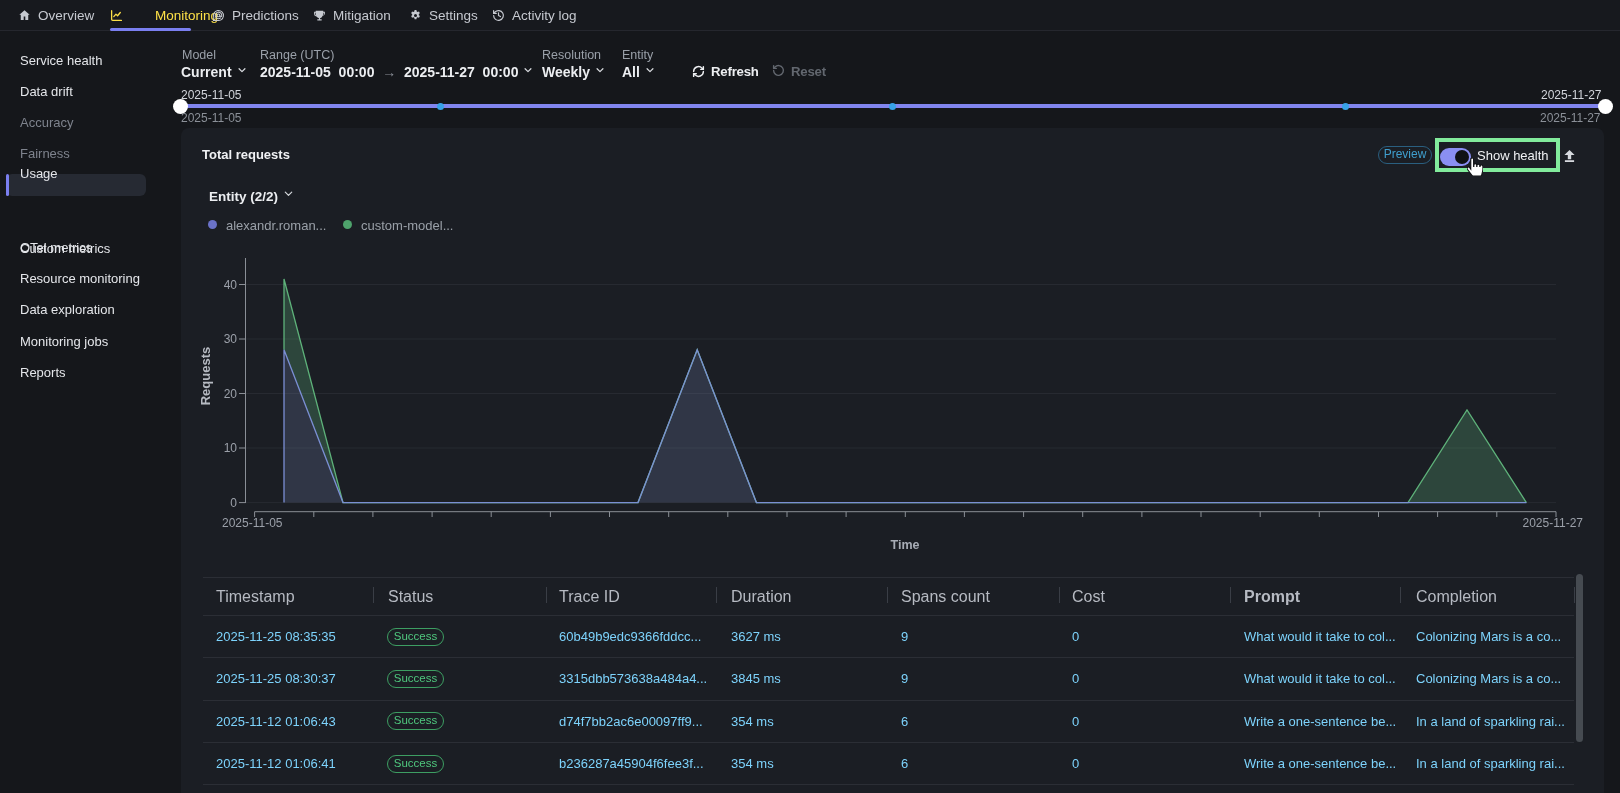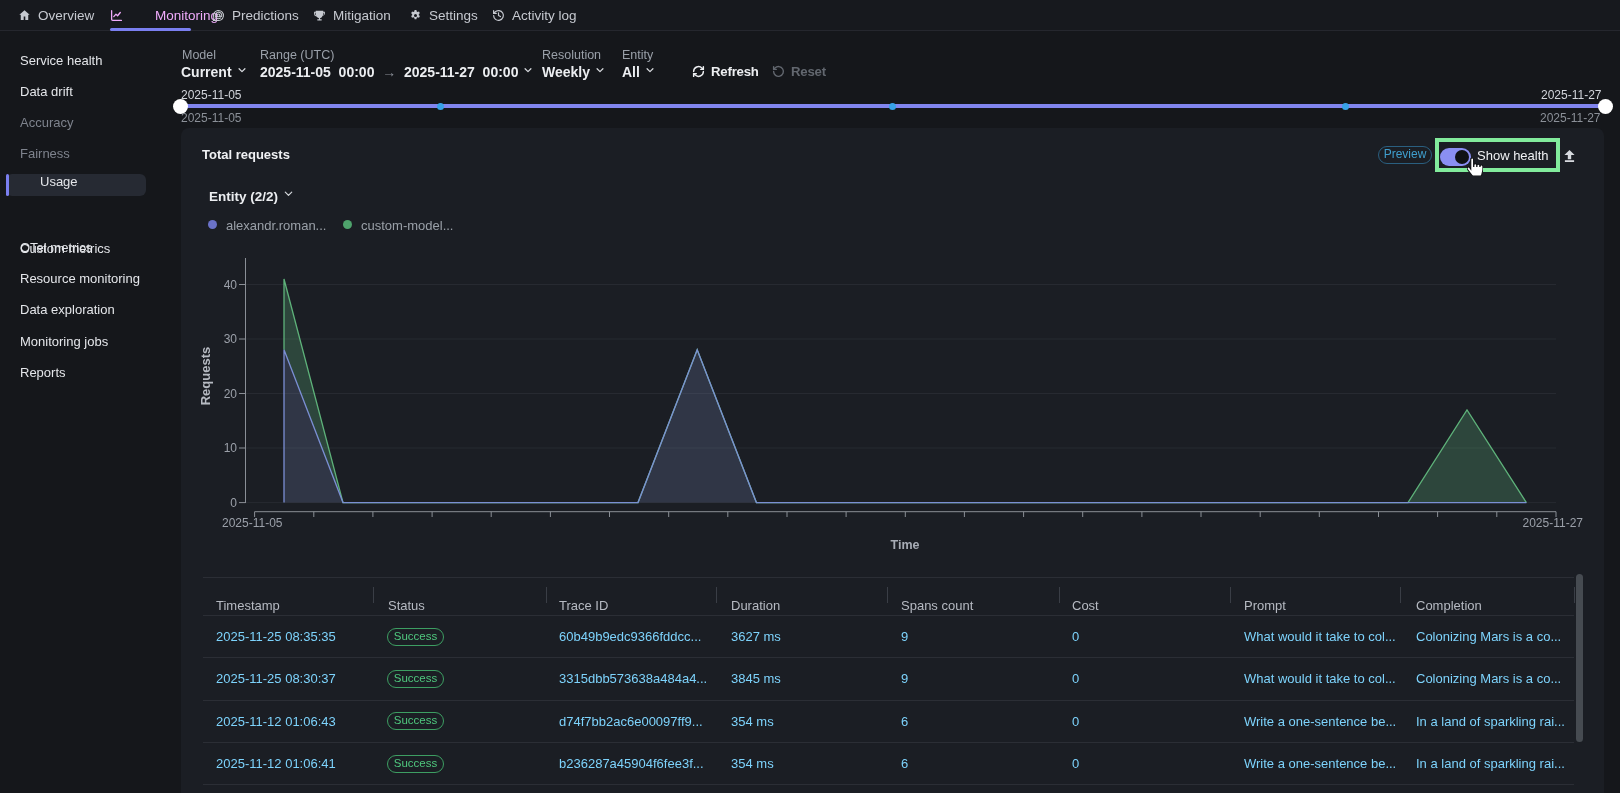--- a/index.html
+++ b/index.html
@@ -3,21 +3,21 @@
 <meta charset="utf-8">
 <style>
 * { margin:0; padding:0; box-sizing:border-box; }
 html,body { width:1620px; height:793px; background:#15171b; font-family:"Liberation Sans",sans-serif; overflow:hidden; }
 .abs { position:absolute; }
 
 
 #nav { position:absolute; left:0; top:0; width:1620px; height:31px; background:#17191e; border-bottom:1px solid #25272e; }
 .navitem { position:absolute; top:0; height:30px; display:flex; align-items:center; gap:7px; color:#c6c9d0; font-size:13.5px; }
 .navitem svg { display:block; }
-.navitem.active { color:#f0abfc;gap:32px; }
+.navitem.active { color:#fde047;gap:32px; }
 #nav-underline { position:absolute; left:110px; top:28px; width:81px; height:3px; background:#7a7ff0; border-radius:2px; }
 
 
 .side { position:absolute; left:20px; height:22px; display:flex; align-items:center; color:#e4e6ea; font-size:13px; }
 .side.dim { color:#7e838d; }
 #usagepill { position:absolute; left:6px; top:174px; width:140px; height:22px; background:#262a33; border-radius:6px; }
 #usagebar { position:absolute; left:6px; top:174px; width:3px; height:22px; background:#7a7ff0; border-radius:2px; }
 
 
 .lbl { position:absolute; color:#9aa0a9; font-size:12.5px; }
@@ -27,21 +27,21 @@
 
 #track { position:absolute; left:180px; top:104px; width:1426px; height:4px; background:#8185ee; border-radius:2px; }
 .handle { position:absolute; top:98.5px; width:15px; height:15px; background:#ffffff; border-radius:50%; }
 .bluedot { position:absolute; top:102.5px; width:7px; height:7px; background:#38a2e8; border-radius:50%; }
 .sliderlbl { position:absolute; font-size:12px; }
 
 
 #card { position:absolute; left:181px; top:128px; width:1423px; height:665px; background:#1b1e24; border-radius:8px 8px 0 0; }
 
 
-.th { position:absolute; color:#b6bac2; font-size:13px;margin-top:10px; }
+.th { position:absolute; color:#b6bac2; font-size:16px; }
 .td { position:absolute; color:#7dd3fc; font-size:13px; }
 .hline { position:absolute; left:203px; width:1371px; height:1px; background:#2b2e35; }
 .vtick { position:absolute; width:1px; height:16px; background:#3a3e46; top:587px; }
 .badge { position:absolute; box-sizing:border-box; width:57px; height:18px; color:#4fc87e; font-size:11.5px; border:1.2px solid #3d9e62; border-radius:9px; text-align:center; line-height:15.5px; }
 </style>
 </head>
 <body>
 
 <div id="nav">
   <div id="nav-underline"></div>
@@ -87,21 +87,21 @@
     <span>Activity log</span>
   </div>
 </div>
 
 <div id="usagepill"></div>
 <div id="usagebar"></div>
 <div class="side" style="top:49px;">Service health</div>
 <div class="side" style="top:80px;">Data drift</div>
 <div class="side dim" style="top:111px;">Accuracy</div>
 <div class="side dim" style="top:142px;">Fairness</div>
-<div class="side" style="top:170px;margin-left:20px;">Usage</div>
+<div class="side" style="top:162px;">Usage</div>
 <div class="side" style="top:205px;margin-top:32px;">Custom metrics</div>
 <div class="side" style="top:236px;">OTel metrics</div>
 <div class="side" style="top:267px;">Resource monitoring</div>
 <div class="side" style="top:298px;">Data exploration</div>
 <div class="side" style="top:330px;">Monitoring jobs</div>
 <div class="side" style="top:361px;">Reports</div>
 
 <div class="lbl" style="left:182px; top:48px;">Model</div>
 <div class="val" style="left:181px; top:64px;">Current<svg class="chev" width="10" height="10" viewBox="0 0 24 24" fill="none" stroke="#d7dade" stroke-width="3" stroke-linecap="round" stroke-linejoin="round">
       <path d="m5 9 7 7 7-7"></path>
@@ -117,21 +117,21 @@
 <div class="lbl" style="left:622px; top:48px;">Entity</div>
 <div class="val" style="left:622px; top:64px;">All<svg class="chev" width="10" height="10" viewBox="0 0 24 24" fill="none" stroke="#d7dade" stroke-width="3" stroke-linecap="round" stroke-linejoin="round">
       <path d="m5 9 7 7 7-7"></path>
     </svg></div>
 <div class="val" style="left:692px; top:64px; display:flex; align-items:center; gap:6px; font-size:13.2px; letter-spacing:-0.2px;"><svg width="13" height="13" viewBox="0 0 24 24" fill="none" stroke="#eceef1" stroke-width="2.6" stroke-linecap="round" stroke-linejoin="round">
       <path d="M21 12a9 9 0 0 1-15.5 6.2L3 16"></path>
       <path d="M3 21v-5h5"></path>
       <path d="M3 12a9 9 0 0 1 15.5-6.2L21 8"></path>
       <path d="M21 3v5h-5"></path>
     </svg>Refresh</div>
-<div class="val" style="left:772px; top:64px; display:flex; align-items:center; gap:6px; color:#62676f; font-size:13.2px; letter-spacing:-0.2px;"><svg width="13" height="13" viewBox="0 0 24 24" fill="none" stroke="#62676f" stroke-width="2.6" stroke-linecap="round" stroke-linejoin="round">
+<div class="val" style="left:772px; top:64px; display:flex; gap:6px; color:#62676f; font-size:13.2px; letter-spacing:-0.2px;"><svg width="13" height="13" viewBox="0 0 24 24" fill="none" stroke="#62676f" stroke-width="2.6" stroke-linecap="round" stroke-linejoin="round">
       <path d="M3 12a9 9 0 1 0 2.6-6.4L3 8"></path>
       <path d="M3 3v5h5"></path>
     </svg>Reset</div>
 
 <div id="track"></div>
 <div class="bluedot" style="left:437px;"></div>
 <div class="bluedot" style="left:889px;"></div>
 <div class="bluedot" style="left:1342px;"></div>
 <div class="handle" style="left:172.5px;"></div>
 <div class="handle" style="left:1597.5px;"></div>
@@ -245,21 +245,21 @@
 <div class="vtick" style="left:1059px;"></div>
 <div class="vtick" style="left:1230px;"></div>
 <div class="vtick" style="left:1400px;"></div>
 <div class="vtick" style="left:1574px;"></div>
 <div class="th" style="left:216px; top:588px;">Timestamp</div>
 <div class="th" style="left:388px; top:588px;">Status</div>
 <div class="th" style="left:559px; top:588px;">Trace ID</div>
 <div class="th" style="left:731px; top:588px;">Duration</div>
 <div class="th" style="left:901px; top:588px;">Spans count</div>
 <div class="th" style="left:1072px; top:588px;">Cost</div>
-<div class="th" style="left:1244px; top:588px;">Prompt</div>
+<div class="th" style="left:1244px; top:588px;font-weight:bold;">Prompt</div>
 <div class="th" style="left:1416px; top:588px;">Completion</div>
 
 <div class="td" style="left:216px; top:629px;">2025-11-25 08:35:35</div>
 <div class="badge" style="left:387px; top:628px;">Success</div>
 <div class="td" style="left:559px; top:629px;">60b49b9edc9366fddcc...</div>
 <div class="td" style="left:731px; top:629px;">3627 ms</div>
 <div class="td" style="left:901px; top:629px;">9</div>
 <div class="td" style="left:1072px; top:629px;">0</div>
 <div class="td" style="left:1244px; top:629px;">What would it take to col...</div>
 <div class="td" style="left:1416px; top:629px;">Colonizing Mars is a co...</div>

